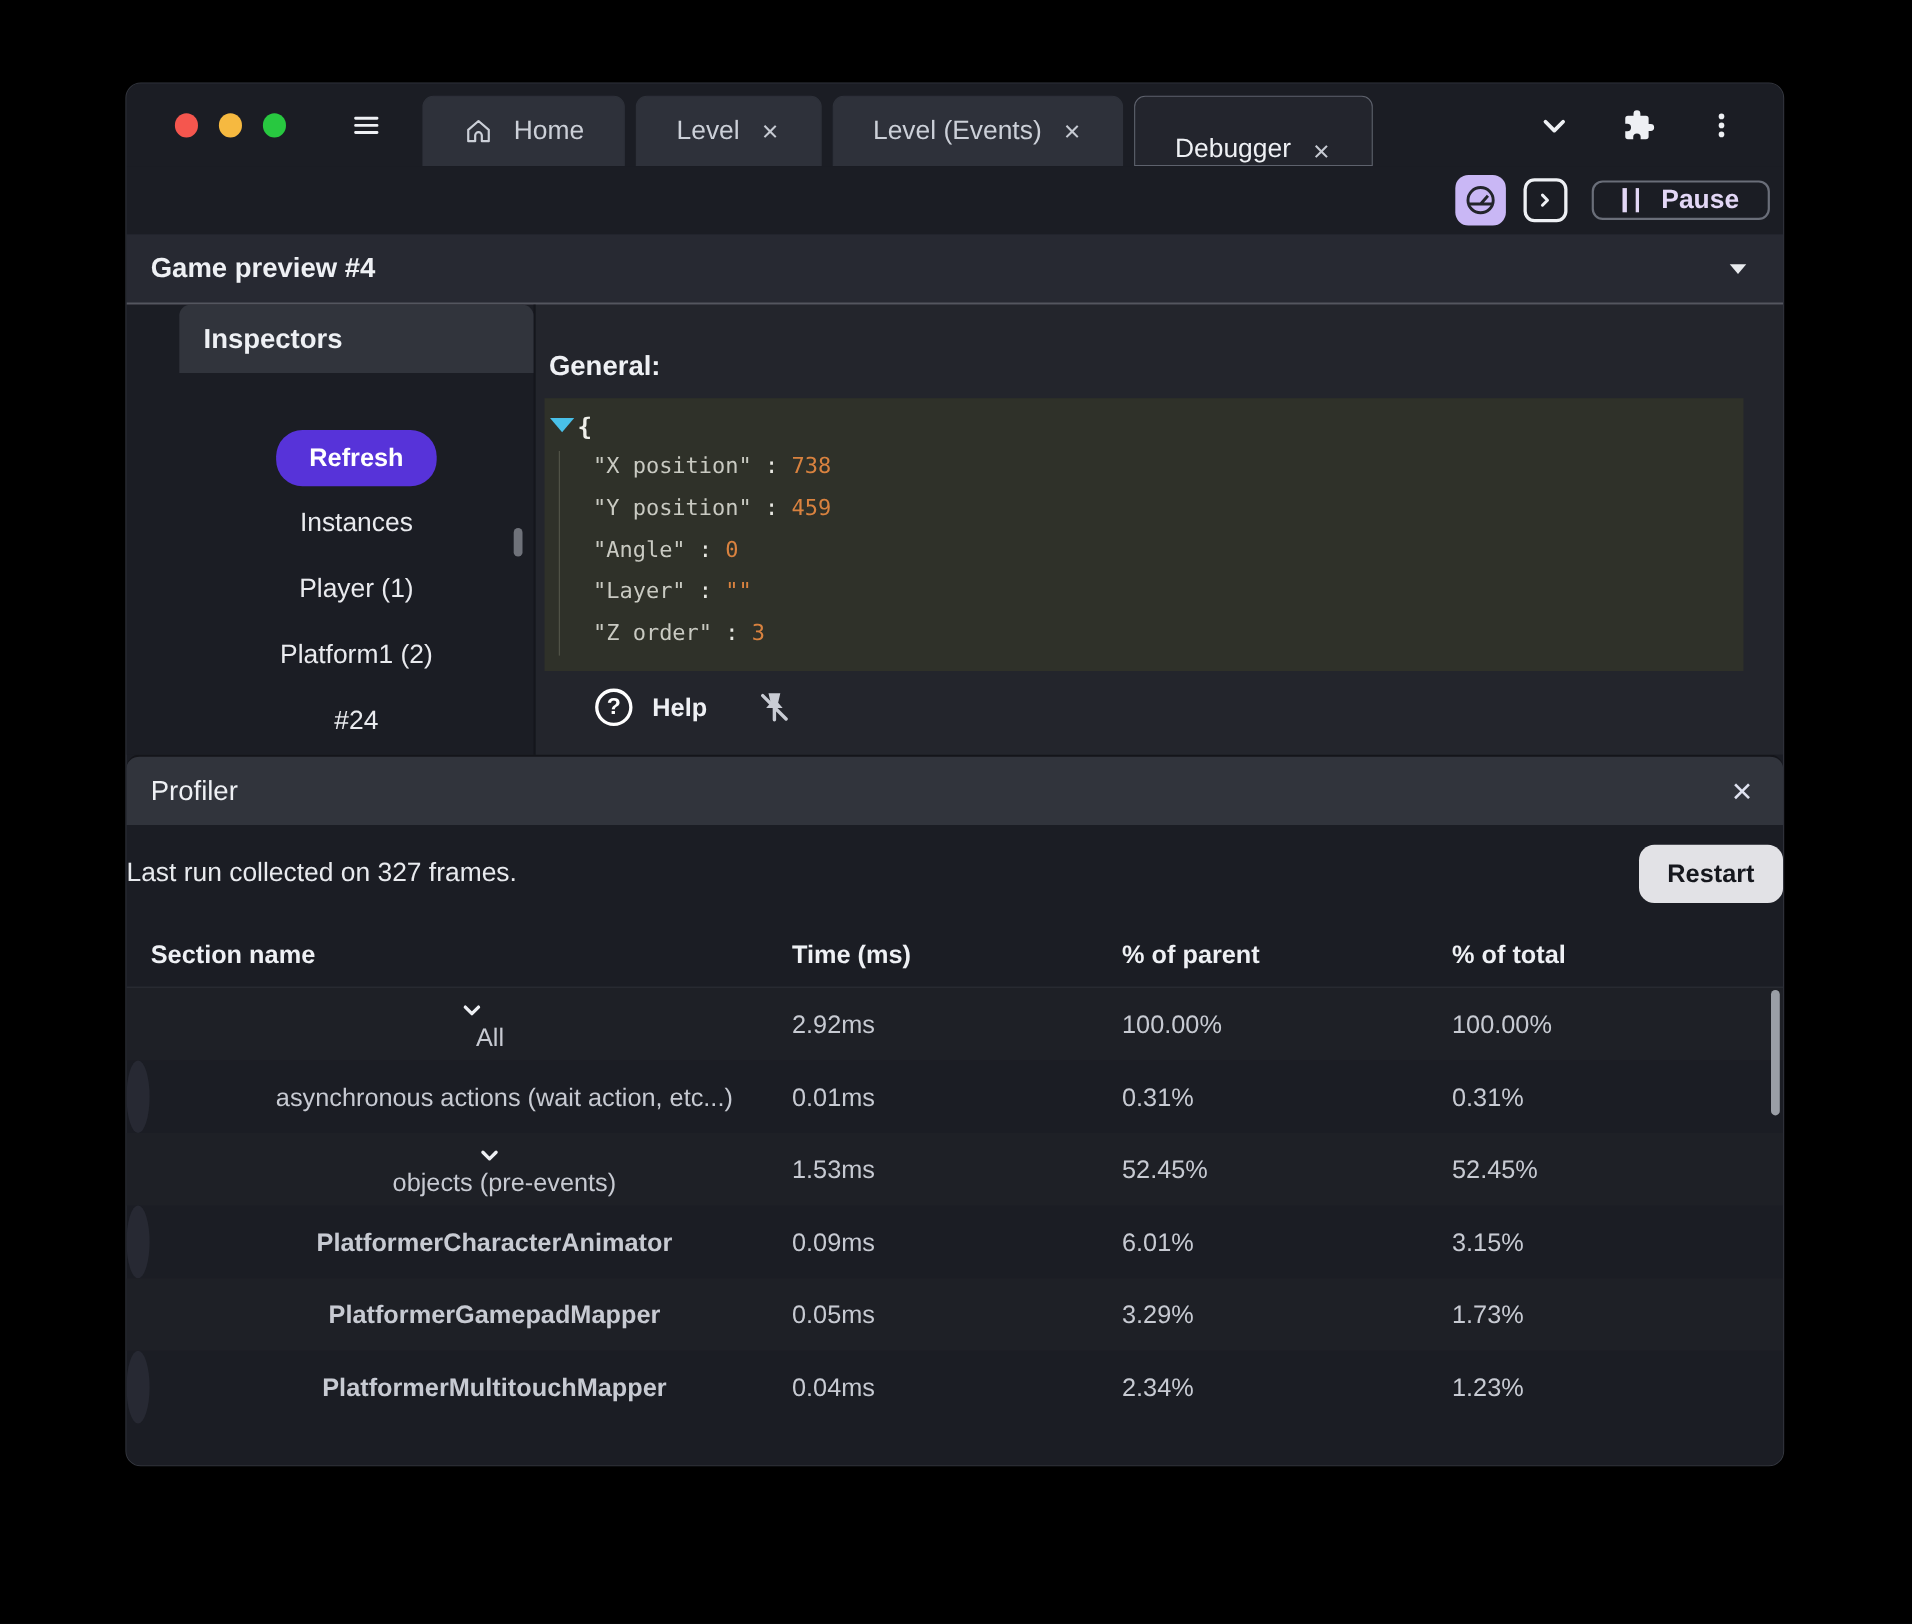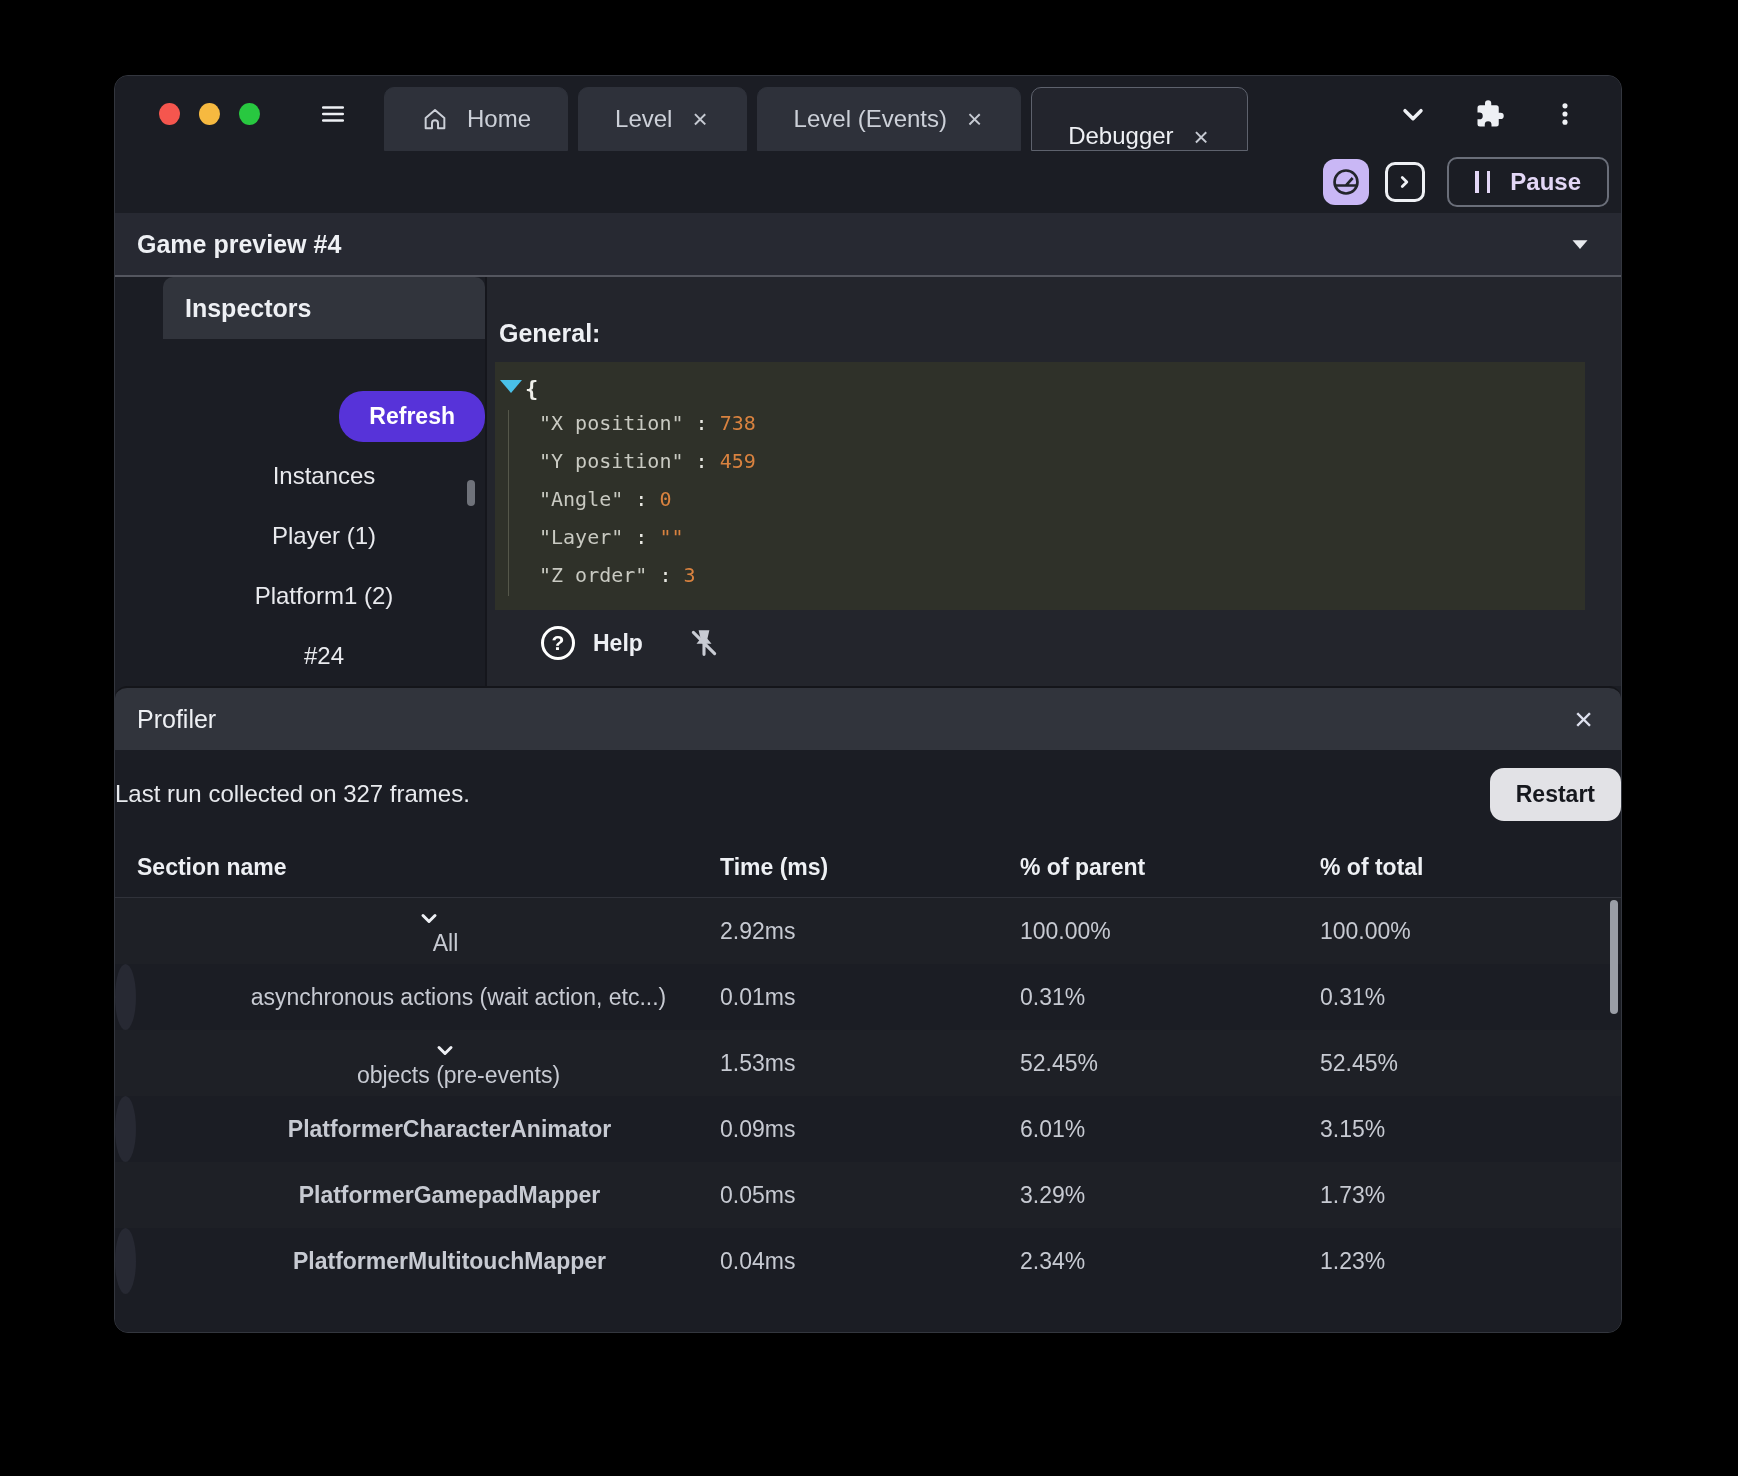--- a/index.html
+++ b/index.html
@@ -29,35 +29,35 @@
   }
   .tab .tab-close { font-size:26px; color:#c6cad2; line-height:1; padding:0 2px; }
   .tab.active { background:#23252d; border:1px solid #5e626d; color:#eef0f4;align-items:flex-end; }
   .tab-home-icon { display:flex; color:#ccd0d8; }
   .tabbar-right { margin-left:auto; display:flex; align-items:center; gap:46px; padding-right:42px; color:#eef0f4; }
 
   
   .toolbar { height:62px; background:#1b1d24; display:flex; align-items:center; justify-content:flex-end; gap:16px; padding-right:12px; flex:none; }
   .gauge-btn { width:46px; height:46px; border-radius:12px; background:#c9b7f5; border:none; display:flex; align-items:center; justify-content:center; color:#23252b; cursor:pointer; }
   .console-btn { width:40px; height:40px; border-radius:10px; background:transparent; border:3px solid #eef0f4; display:flex; align-items:center; justify-content:center; color:#eef0f4; cursor:pointer; }
-  .pause-btn { height:50px; border:2px solid #6a6e79; border-radius:10px; background:transparent; display:flex; align-items:center; gap:20px; padding:0 26px; cursor:pointer; margin-left:6px; }
+  .pause-btn { height:36px; border:2px solid #6a6e79; border-radius:10px; background:transparent; display:flex; align-items:center; gap:20px; padding:0 26px; cursor:pointer; margin-left:6px; }
   .pause-bars { display:flex; gap:8px; }
   .pause-bars i { display:block; width:3.5px; height:22px; background:#e3d7f6; }
   .pause-label { color:#e3d7f6; font-weight:bold; font-size:24px; }
 
   
   .preview-header { height:64px; background:#272932; border-bottom:2px solid #54565f; display:flex; align-items:center; flex:none; }
   .preview-title { color:#eef0f4; font-size:25px; font-weight:bold; padding-left:22px; }
   .preview-caret { margin-left:auto; padding-right:26px; color:#e8eaee; display:flex; cursor:pointer; }
 
   
   .main { height:409px; display:flex; flex:none; }
   .left { width:372px; background:#1b1d24; border-right:2px solid #15161c; display:flex; flex-direction:column; position:relative;padding-left:48px; }
   .inspectors-header { height:62px; background:#31343c; border-radius:10px 10px 0 0; display:flex; align-items:center; padding-left:22px; color:#eef0f4; font-size:25px; font-weight:bold; flex:none; }
-  .left-body { flex:1; padding-top:52px; display:flex; flex-direction:column; align-items:flex-end; position:relative; }
+  .left-body { flex:1; padding-top:52px; display:flex; flex-direction:column; align-items:center; position:relative; }
   .refresh-btn { background:#5733d9; color:#fff; font-weight:bold; font-size:23px; border:none; border-radius:24px; padding:12px 30px; cursor:pointer; }
   .inst-list { margin-top:4px; display:flex; flex-direction:column; align-items:center; width:100%; }
   .inst-item { height:60px; display:flex; align-items:center; color:#e9eaee; font-size:24px; cursor:pointer; }
   .left-scrollthumb { position:absolute; right:10px; top:141px; width:8px; height:26px; border-radius:4px; background:#6f727a; cursor:grab; }
 
   .right { flex:1; background:#23252c; padding:0 36px 0 8px; position:relative; }
   .general-label { color:#eef0f4; font-size:25px; font-weight:bold; margin:42px 0 14px 4px; }
   .json-box { background:#2f3129; height:248px; position:relative; padding-top:12px; overflow:hidden; }
   .json-guide { position:absolute; left:13px; top:48px; bottom:14px; width:1px; background:#55574a; }
   .json-tri { position:absolute; left:5px; top:18px; width:0; height:0; border-left:11px solid transparent; border-right:11px solid transparent; border-top:13px solid #49c0e8; cursor:pointer; }

